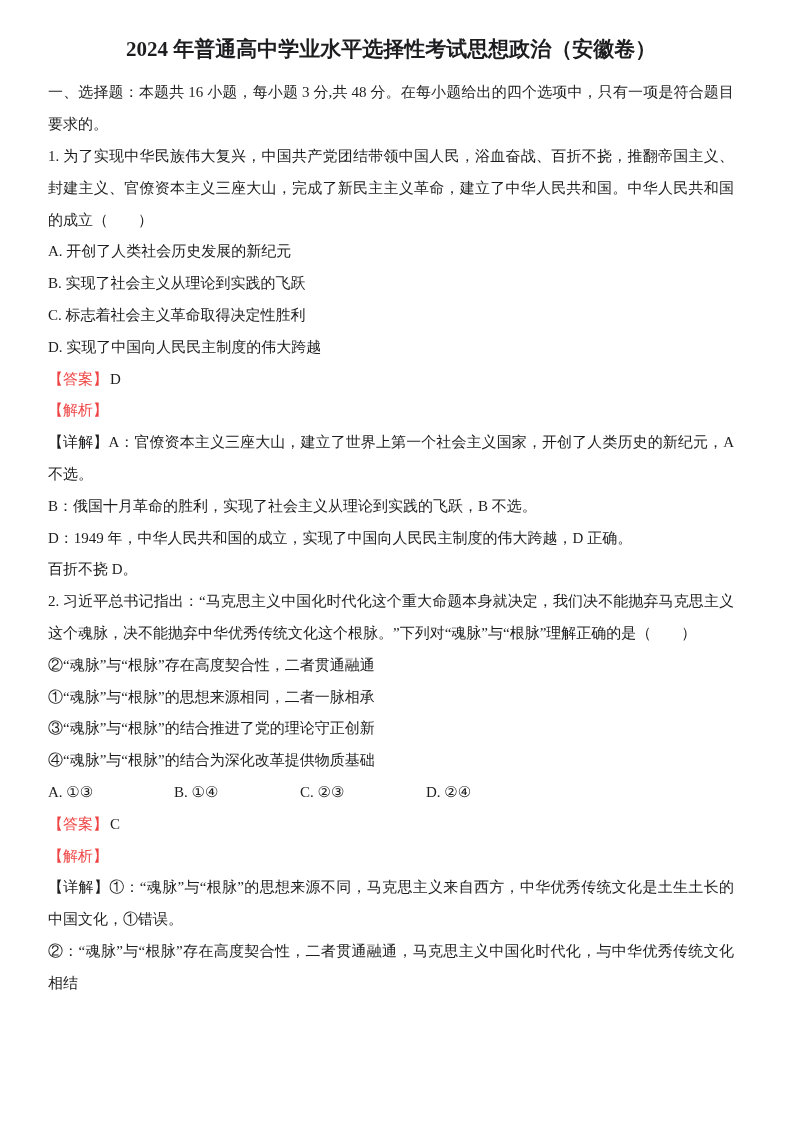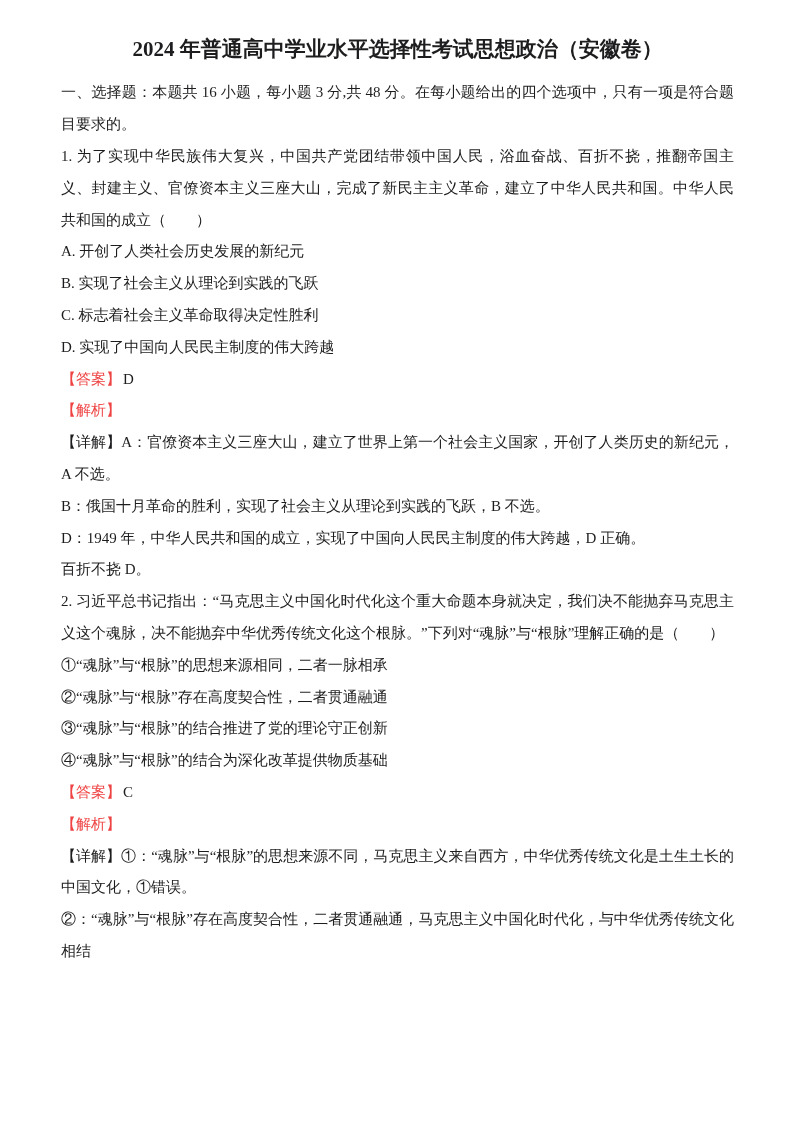--- a/index.html
+++ b/index.html
@@ -6,21 +6,21 @@
     margin: 0;
     padding: 0;
     background: #ffffff;
   }
   .page {
     position: relative;
     width: 793px;
     height: 1122px;
     box-sizing: border-box;
     background: #ffffff;
-    padding: 34px 59px 0 61px;
+    padding: 34px 59px 0 48px;
     font-family: "Liberation Serif", "DejaVu Serif", serif;
     color: #1d1d1f;
     font-size: 15px;
     overflow: hidden;
   }
   .doc-title {
     text-align: center;
     font-weight: 700;
     font-size: 21px;
     line-height: 1.45;
@@ -60,23 +60,29 @@
     <p class="line answer-line"><span class="blue">【答案】</span><span>D</span></p>
     <p class="line blue">【解析】</p>
     <p class="line">【详解】A：官僚资本主义三座大山，建立了世界上第一个社会主义国家，开创了人类历史的新纪元，A 不选。</p>
     <p class="line">B：俄国十月革命的胜利，实现了社会主义从理论到实践的飞跃，B 不选。</p>
     <p class="line">D：1949 年，中华人民共和国的成立，实现了中国向人民民主制度的伟大跨越，D 正确。</p>
     <p class="line">百折不挠 D。</p>
   </section>
 
   <section>
     <p class="line">2. 习近平总书记指出：“马克思主义中国化时代化这个重大命题本身就决定，我们决不能抛弃马克思主义这个魂脉，决不能抛弃中华优秀传统文化这个根脉。”下列对“魂脉”与“根脉”理解正确的是（　　）</p>
+    <p class="line">②“魂脉”与“根脉”存在高度契合性，二者贯通融通</p>
     <p class="line">①“魂脉”与“根脉”的思想来源相同，二者一脉相承</p>
-    <p class="line">②“魂脉”与“根脉”存在高度契合性，二者贯通融通</p>
     <p class="line">③“魂脉”与“根脉”的结合推进了党的理论守正创新</p>
     <p class="line">④“魂脉”与“根脉”的结合为深化改革提供物质基础</p>
+    <p class="choice-row">
+      <span class="choice">A. ①③</span>
+      <span class="choice">B. ①④</span>
+      <span class="choice">C. ②③</span>
+      <span class="choice">D. ②④</span>
+    </p>
     <p class="line answer-line"><span class="blue">【答案】</span><span>C</span></p>
     <p class="line blue">【解析】</p>
     <p class="line">【详解】①：“魂脉”与“根脉”的思想来源不同，马克思主义来自西方，中华优秀传统文化是土生土长的中国文化，①错误。</p>
     <p class="line">②：“魂脉”与“根脉”存在高度契合性，二者贯通融通，马克思主义中国化时代化，与中华优秀传统文化相结</p>
   </section>
 
 </div>
 
 </body></html>

